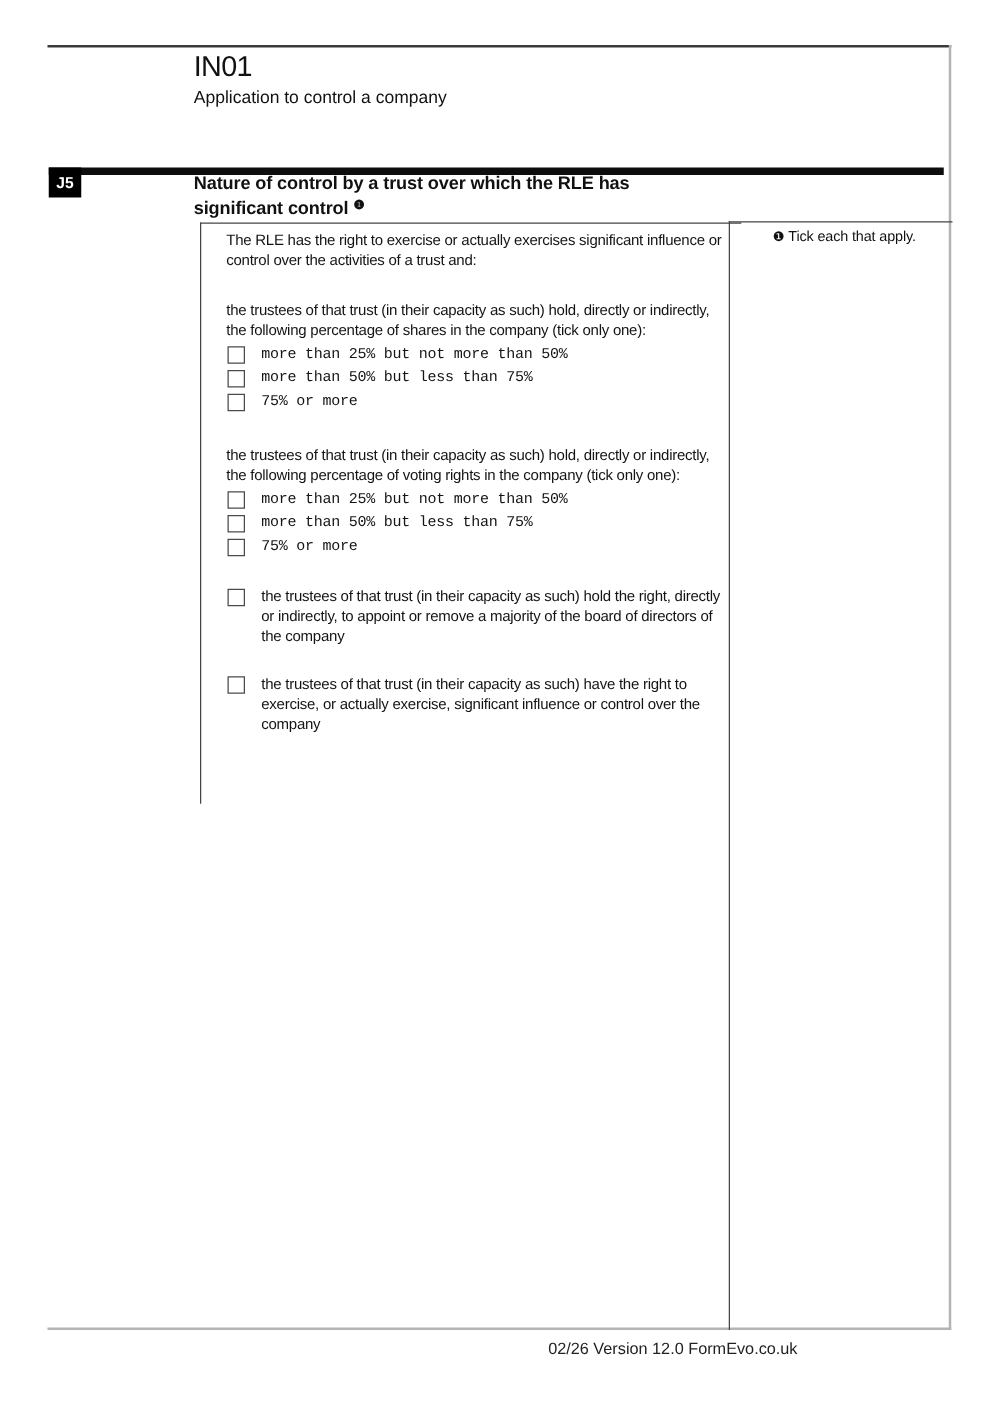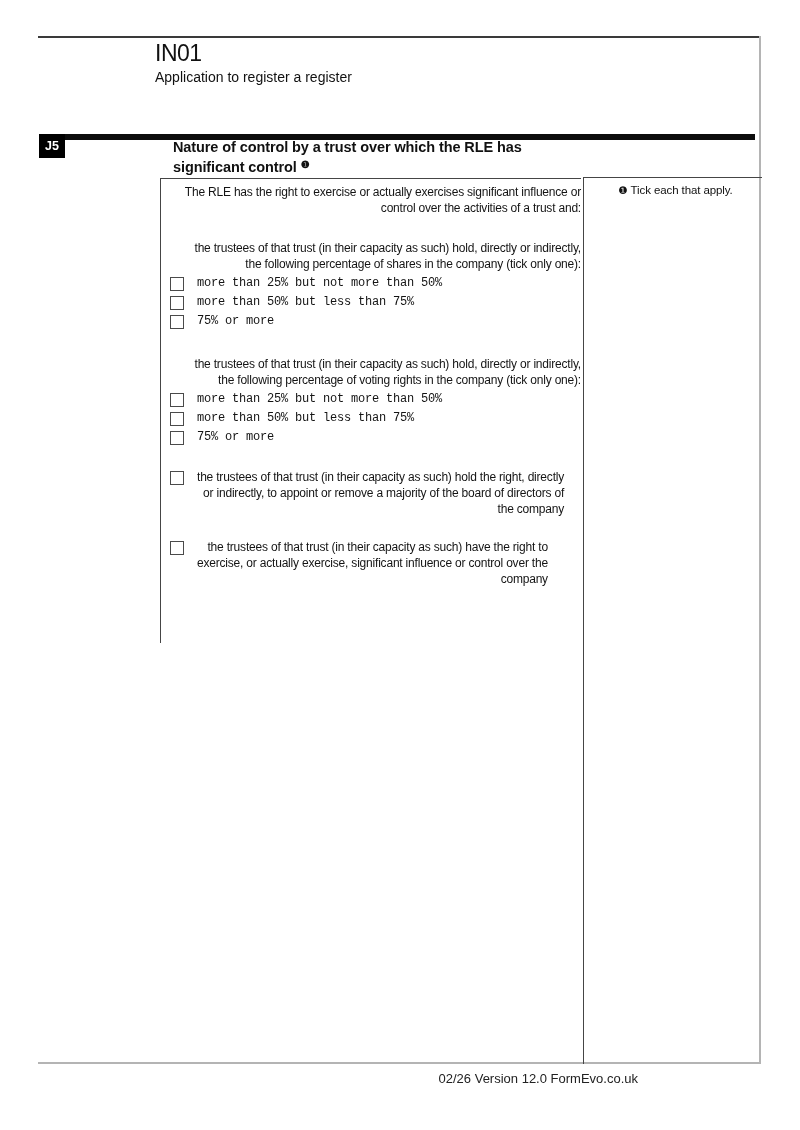--- a/index.html
+++ b/index.html
@@ -21,28 +21,28 @@
   .form-header { position:absolute; left:155px; top:41px; }
   .form-code   { font-size:23px; line-height:25px; letter-spacing:-0.5px; color:#111; }
   .form-title  { font-size:14px; line-height:17px; margin-top:3px; color:#111; }
 
   
   .section-bar   { position:absolute; left:39px; top:134px; width:716px; height:6px; background:#0d0d0d; }
   .section-badge { position:absolute; left:39px; top:134px; width:26px; height:24px; background:#000000;
                    color:#fff; font-weight:bold; font-size:12.5px;
                    display:flex; align-items:center; justify-content:center; }
   .section-heading { position:absolute; left:155px; top:138px; width:470px;
-                     font-weight:bold; font-size:14.5px; line-height:18px; letter-spacing:-0.1px; color:#111;margin-left:18px; }
+                     font-weight:bold; font-size:14.5px; line-height:18px; letter-spacing:-0.1px; color:#111; }
   .ml { white-space:pre-line; }
   .head-icon { font-size:10px; vertical-align:4px; margin-left:4px; font-weight:bold; }
 
   
   .content-box { position:absolute; left:160px; top:178px; width:412px; height:464px;
                  border-left:1px solid #454545; border-top:1px solid #454545;
-                 padding-left:8px; font-size:12px; line-height:16px; letter-spacing:-0.2px; color:#141414;text-align:right; }
+                 padding-left:20px; font-size:12px; line-height:16px; letter-spacing:-0.2px; color:#141414; }
   .pt-intro  { padding-top:5px; }
   .pt-p1     { padding-top:24px; }
   .pt-p2     { padding-top:27px; }
   .pt-s1     { padding-top:24px; }
   .pt-s2     { padding-top:22px; }
 
   .opt-row   { display:flex; align-items:center; padding-top:4px; height:15px;font-family:Liberation Mono, monospace; }
   .checkbox  { width:12px; height:12px; border:1px solid #4a4a4a; background:#fff; flex:none; display:inline-block; }
   .opt-row .checkbox { margin-left:1px; margin-right:13px; }
   .opt-label { font-size:12px; line-height:15px; letter-spacing:-0.2px; }
@@ -65,21 +65,21 @@
 <body>
 
 <div class="page">
 
   <div class="top-rule"></div>
   <div class="right-rule"></div>
   <div class="bottom-rule"></div>
 
   <div class="form-header">
     <div class="form-code">IN01</div>
-    <div class="form-title">Application to register a register</div>
+    <div class="form-title">Application to control a company</div>
   </div>
 
   <div class="section-bar"></div>
   <div class="section-badge">J5</div>
 
   <div class="section-heading"><span class="ml">Nature of control by a trust over which the RLE has
 significant control</span><span class="head-icon">❶</span></div>
 
   <div class="content-box">
 

